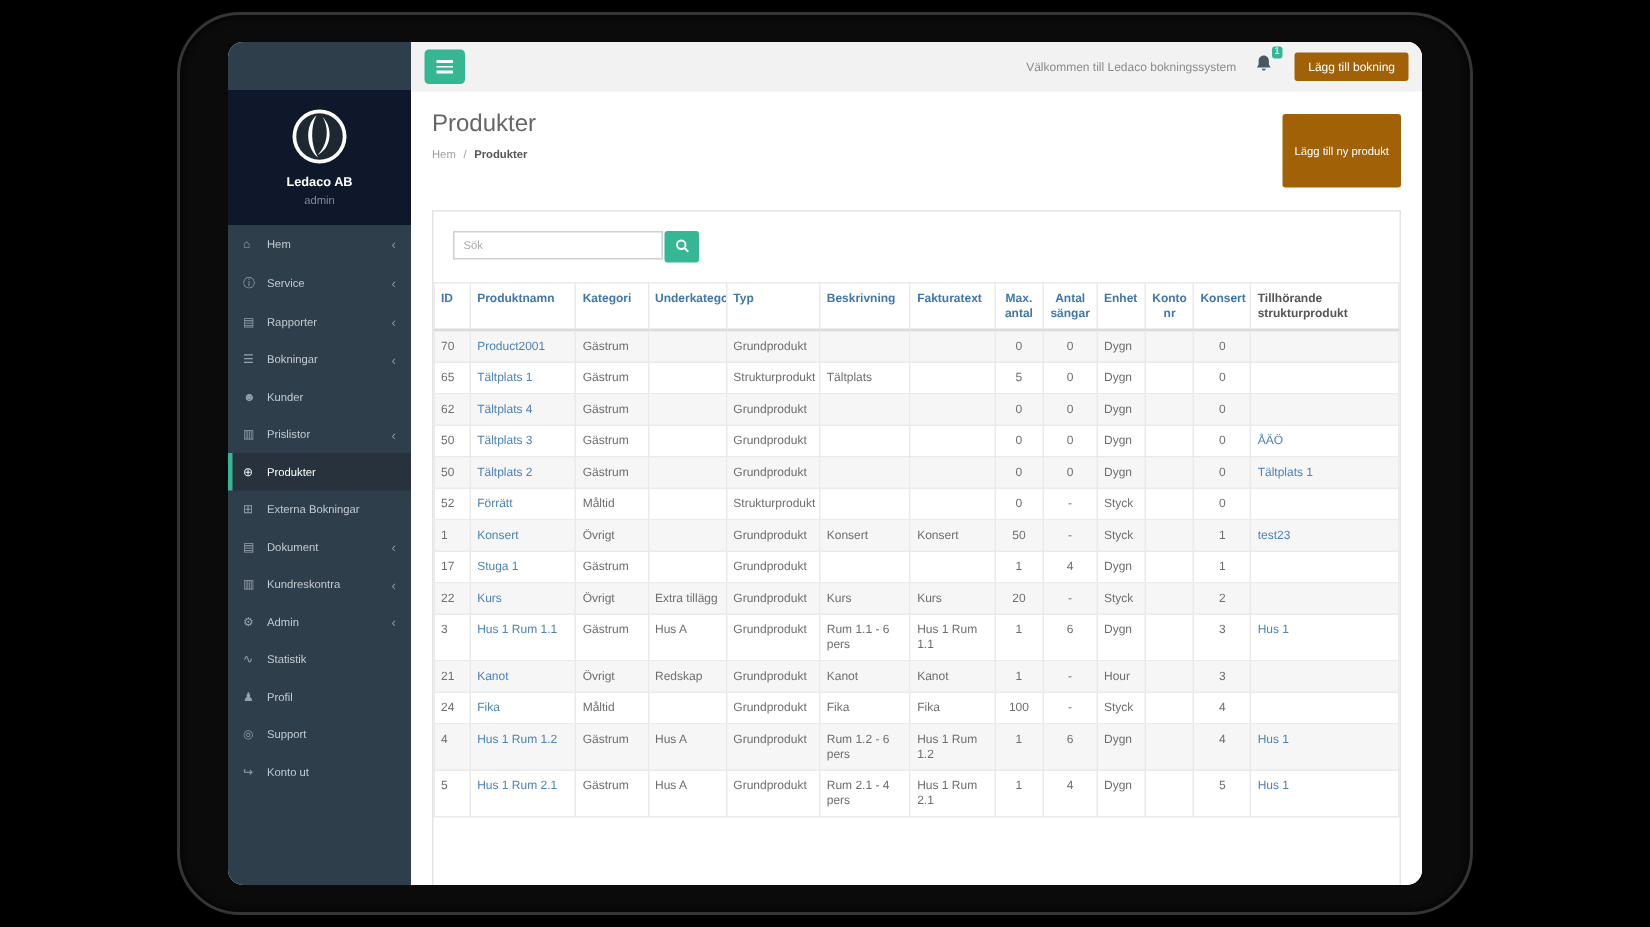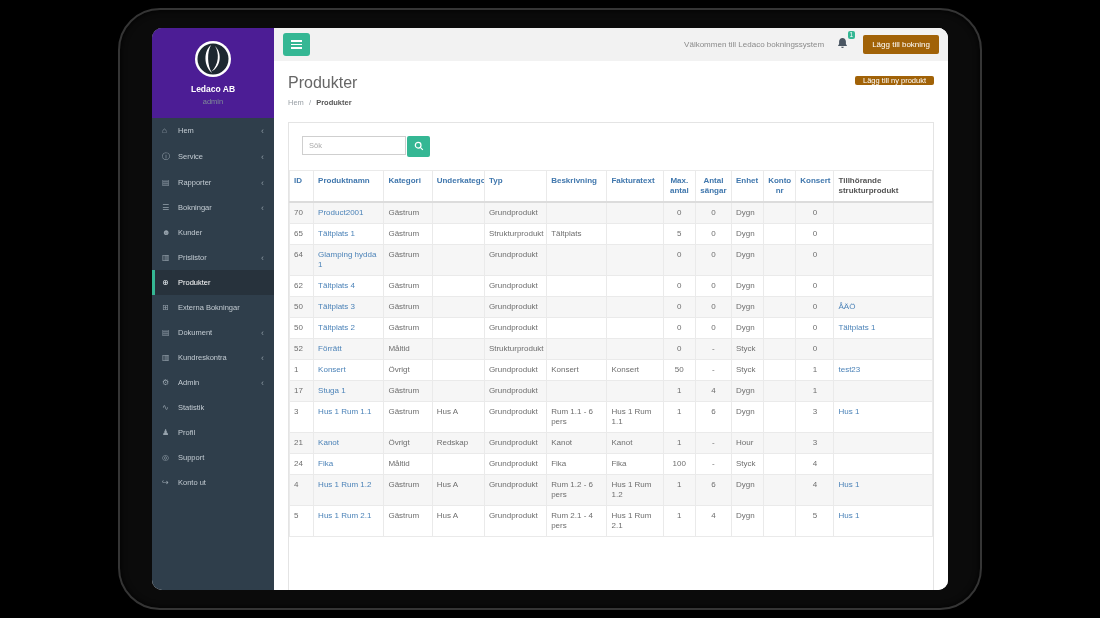--- a/index.html
+++ b/index.html
@@ -9,21 +9,21 @@
 
   
   .tablet { position:absolute; left:118px; top:8px; width:864px; height:602px;
             background:#0b0b0b; border:2px solid #353535; border-radius:42px;
             box-shadow:inset 0 0 6px #000; }
   .screen { position:absolute; left:32px; top:18px; width:796px; height:562px;
             border-radius:10px; overflow:hidden; background:#fff; display:flex; }
 
   
   .sidebar { width:122px; min-width:122px; background:#2f3e4b; color:#c3cbd2; }
-  .brand { background:#4c1d95; text-align:center; padding:10px 4px 12px; }
+  .brand { background:#0f172a; text-align:center; padding:10px 4px 12px;margin-top:32px; }
   .logo { width:38px; height:38px; margin:2px auto 6px; }
   .brand-name { font-size:8.5px; font-weight:bold; color:#fff; }
   .brand-role { font-size:7.5px; color:#7f8c98; margin-top:3px; }
   .nav-item { display:flex; align-items:center; padding:8px 10px; font-size:7.5px;
               color:#c3cbd2; text-decoration:none; cursor:pointer; position:relative; }
   .nav-item .ni { width:12px; font-size:8px; color:#96a2ac; margin-right:4px; }
   .nav-item .chev { margin-left:auto; color:#8a96a0; font-size:9px; line-height:6px; }
   .nav-item.active { background:#27323c; color:#fff; border-left:3px solid #35b794;
                      padding-left:7px; }
   .nav-item.active .ni { color:#e8eef2; }
@@ -45,25 +45,25 @@
                  font-size:8px; padding:5px 9px; cursor:pointer; font-family:inherit; }
 
   .content { flex:1; padding:0 14px; overflow:hidden; }
   .page-head { display:flex; justify-content:space-between; align-items:flex-start;
                margin-top:13px; }
   .page-head h1 { font-size:16px; font-weight:400; color:#666; }
   .breadcrumb { font-size:7.5px; color:#9aa0a6; margin-top:6px; }
   .breadcrumb a { color:#9aa0a6; text-decoration:none; cursor:pointer; }
   .breadcrumb .sep { margin:0 3px; }
   .breadcrumb b { color:#555; }
-  .btn-sm { font-size:7.5px; padding:0 8px; margin-top:2px; }
+  .btn-sm { font-size:7.5px; padding:20px 8px; margin-top:2px; }
 
   .card { margin-top:15px; border:1px solid #e4e4e4; background:#fff; height:600px; }
   .search-row { padding:13px; display:flex; }
-  .search-input { width:104px; height:19px; border:1px solid #cfcfcf; font-size:7.5px;
+  .search-input { width:140px; height:19px; border:1px solid #cfcfcf; font-size:7.5px;
                   padding:0 6px; color:#555; outline:none; font-family:inherit; }
   .search-input::placeholder { color:#aaa; }
   .search-btn { width:23px; height:21px; background:#35b794; border:none; border-radius:2px;
                 margin-left:1px; cursor:pointer; display:flex; align-items:center;
                 justify-content:center; }
 
   table { width:100%; border-collapse:collapse; table-layout:fixed; font-size:8px;
           color:#6e6e6e; }
   th, td { border:1px solid #eaeaea; padding:5px 4px; text-align:left; vertical-align:top;
            line-height:1.25; overflow:hidden; }
@@ -272,35 +272,20 @@
                     <td>Tältplats</td>
                     <td></td>
                     <td class="num">5</td>
                     <td class="num">0</td>
                     <td>Dygn</td>
                     <td class="num"></td>
                     <td class="num">0</td>
                     <td></td>
                   </tr>
                   <tr>
-                    <td>64</td>
-                    <td class="link">Glamping hydda 1</td>
-                    <td>Gästrum</td>
-                    <td></td>
-                    <td>Grundprodukt</td>
-                    <td></td>
-                    <td></td>
-                    <td class="num">0</td>
-                    <td class="num">0</td>
-                    <td>Dygn</td>
-                    <td class="num"></td>
-                    <td class="num">0</td>
-                    <td></td>
-                  </tr>
-                  <tr>
                     <td>62</td>
                     <td class="link">Tältplats 4</td>
                     <td>Gästrum</td>
                     <td></td>
                     <td>Grundprodukt</td>
                     <td></td>
                     <td></td>
                     <td class="num">0</td>
                     <td class="num">0</td>
                     <td>Dygn</td>
@@ -377,20 +362,35 @@
                     <td></td>
                     <td></td>
                     <td class="num">1</td>
                     <td class="num">4</td>
                     <td>Dygn</td>
                     <td class="num"></td>
                     <td class="num">1</td>
                     <td></td>
                   </tr>
                   <tr>
+                    <td>22</td>
+                    <td class="link">Kurs</td>
+                    <td>Övrigt</td>
+                    <td>Extra tillägg</td>
+                    <td>Grundprodukt</td>
+                    <td>Kurs</td>
+                    <td>Kurs</td>
+                    <td class="num">20</td>
+                    <td class="num">-</td>
+                    <td>Styck</td>
+                    <td class="num"></td>
+                    <td class="num">2</td>
+                    <td></td>
+                  </tr>
+                  <tr>
                     <td>3</td>
                     <td class="link">Hus 1 Rum 1.1</td>
                     <td>Gästrum</td>
                     <td>Hus A</td>
                     <td>Grundprodukt</td>
                     <td>Rum 1.1 - 6 pers</td>
                     <td>Hus 1 Rum 1.1</td>
                     <td class="num">1</td>
                     <td class="num">6</td>
                     <td>Dygn</td>

